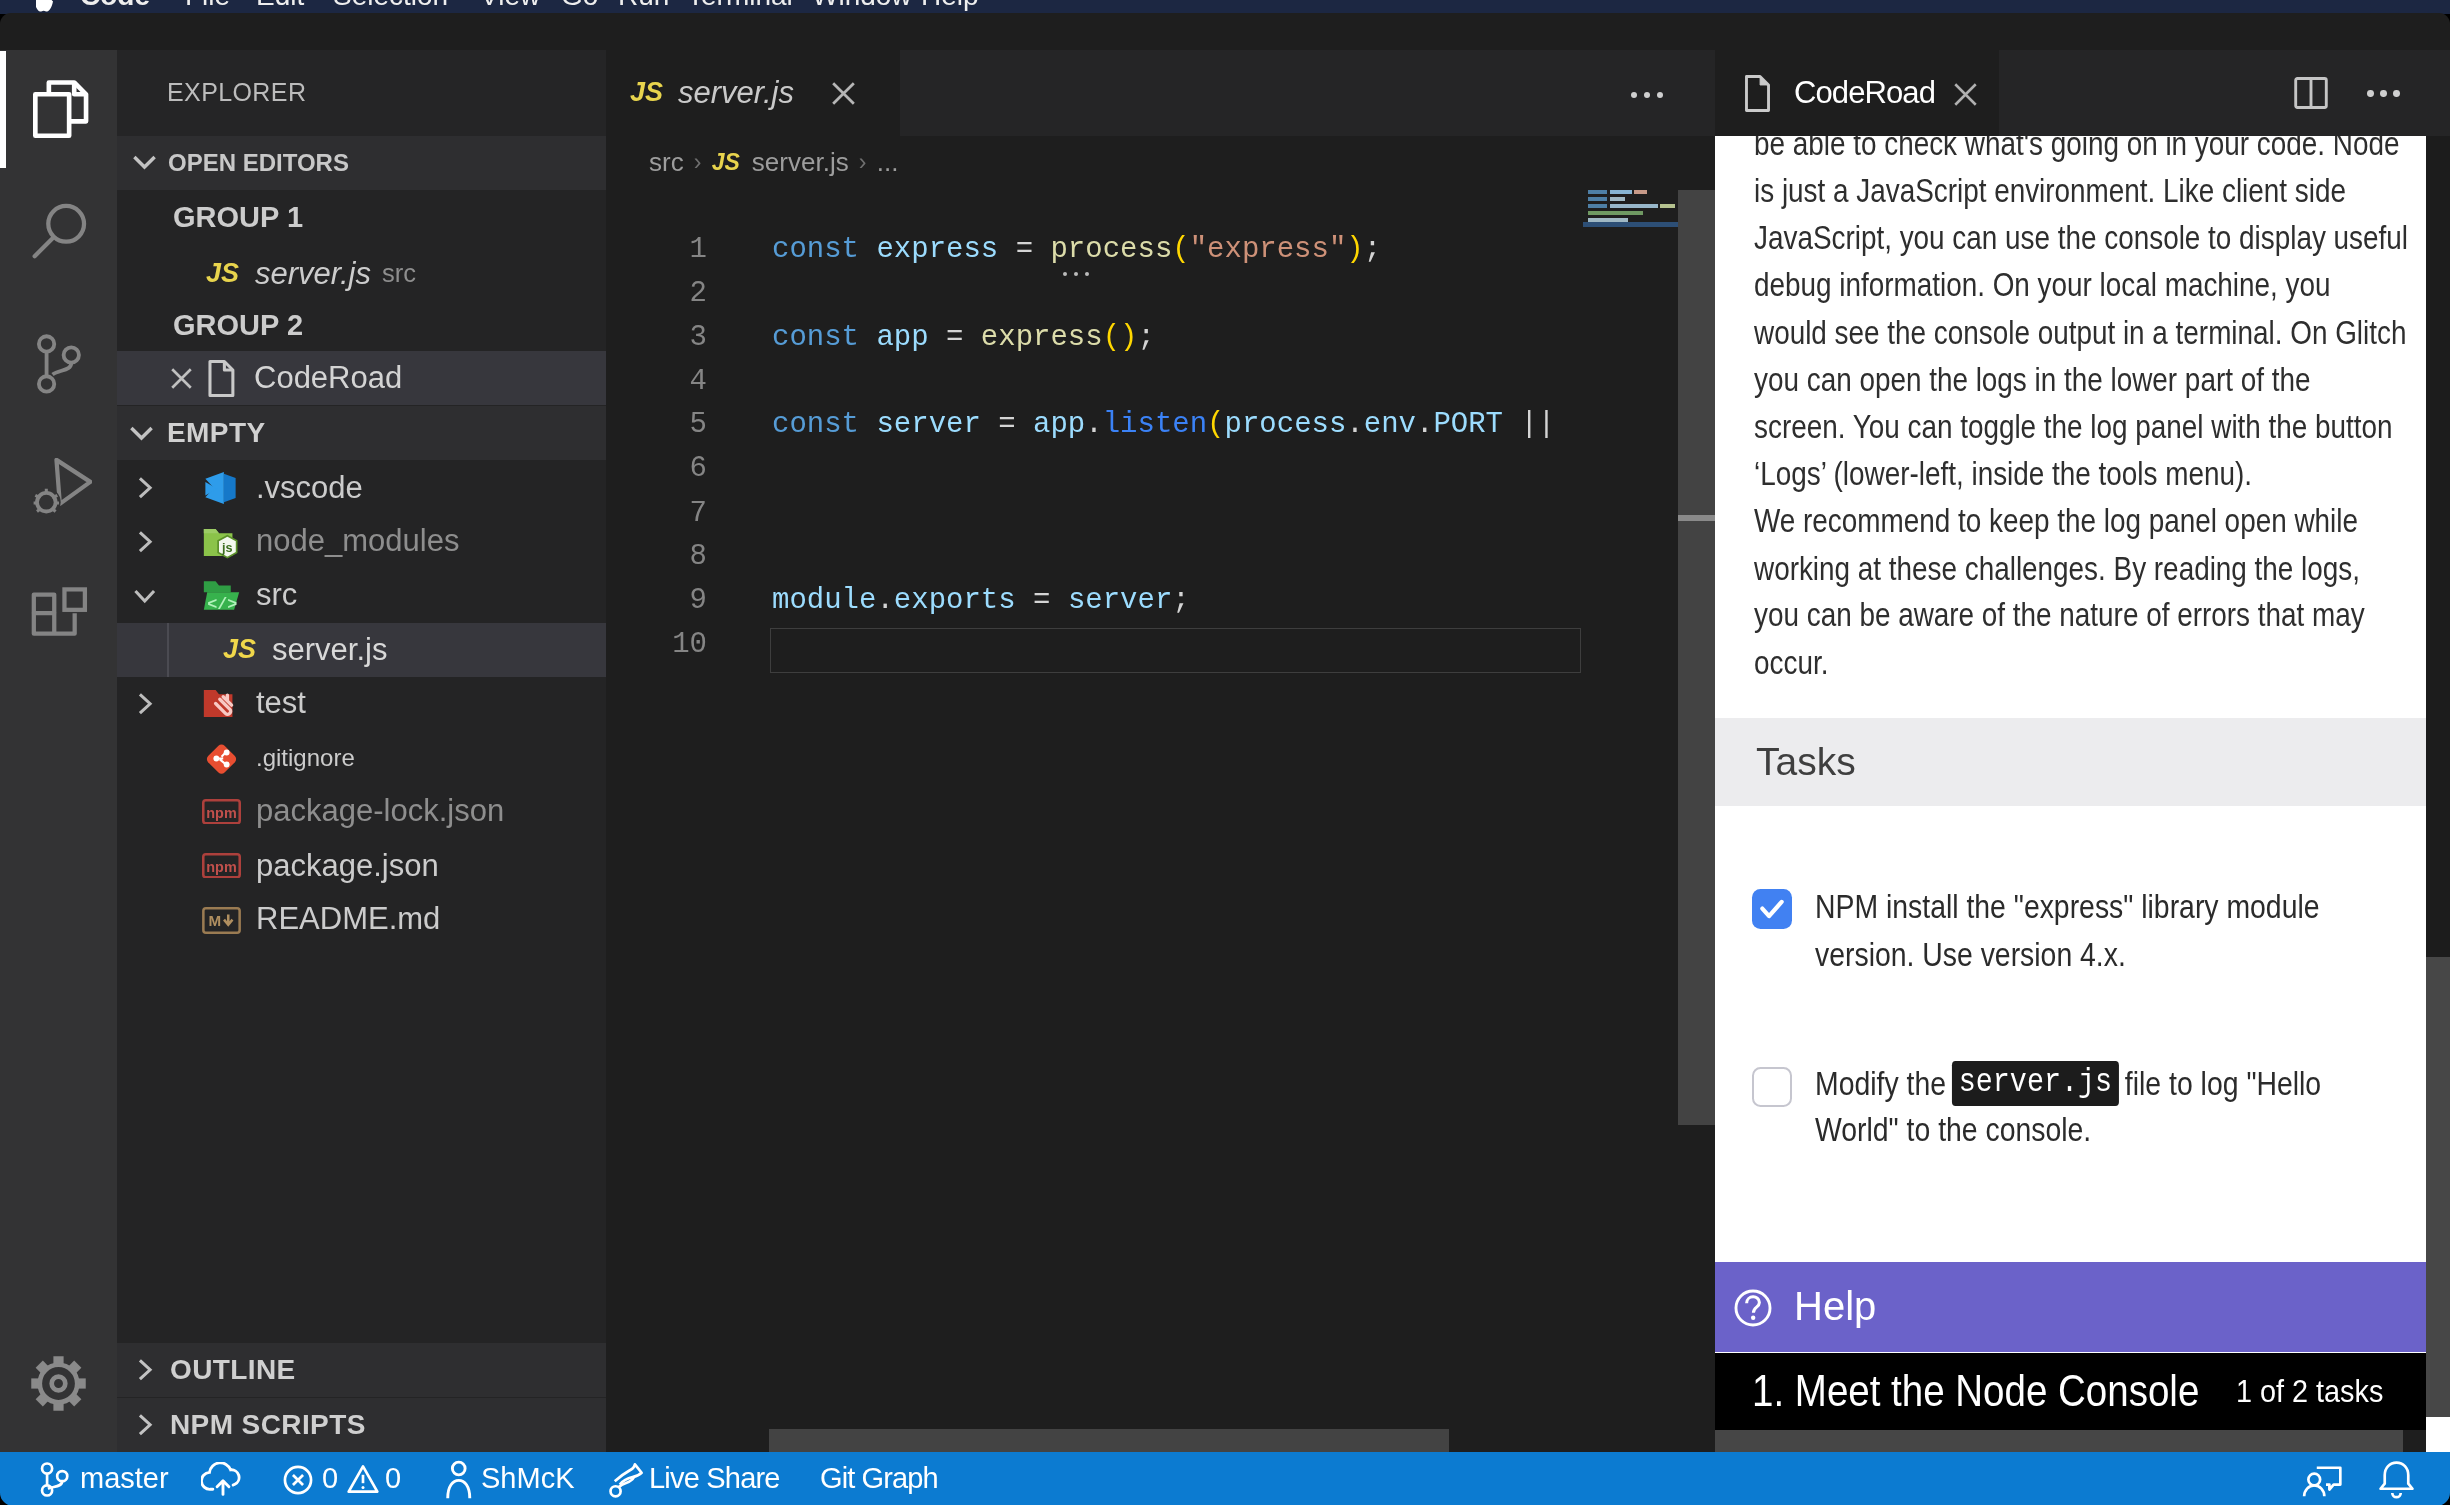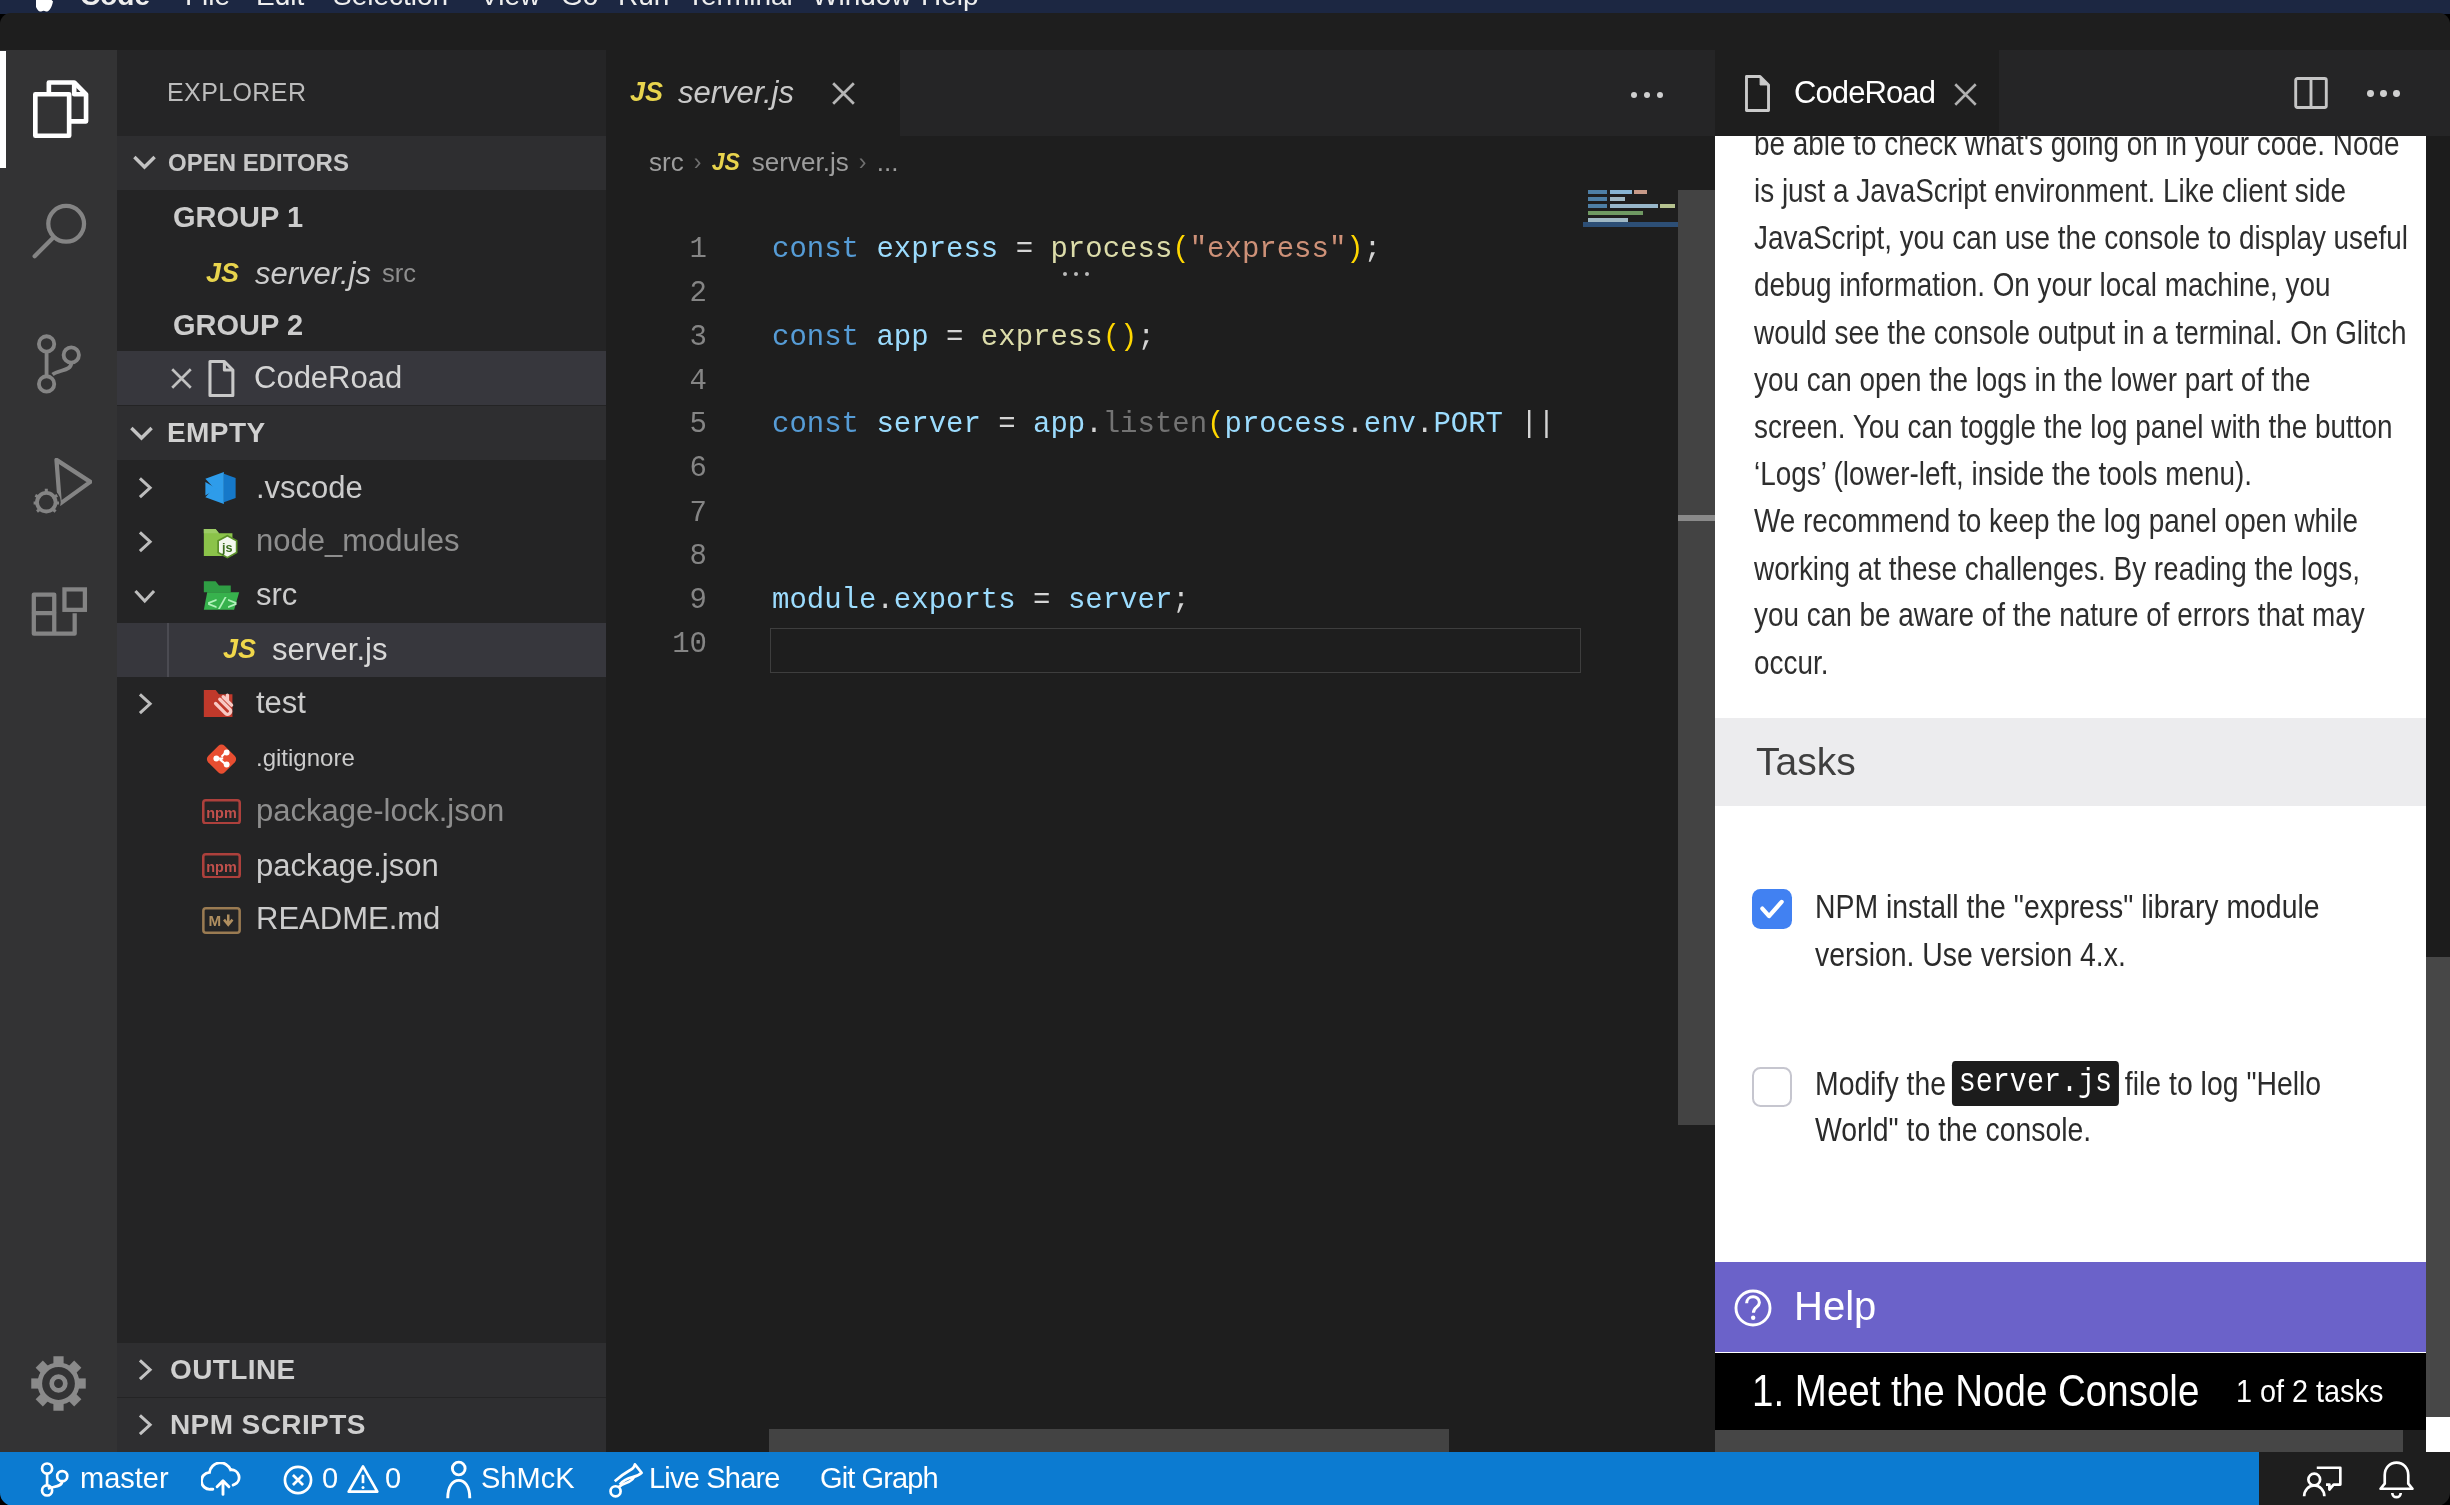--- a/index.html
+++ b/index.html
@@ -234,21 +234,21 @@
           <div class="a" style="top:402px;right:0">6</div>
         <div class="a" style="top:447px;right:0">7</div>
           <div class="a" style="top:490px;right:0">8</div>
         <div class="a" style="top:534px;right:0">9</div>
           <div class="a" style="top:578px;right:0">10</div>
       </div>
 
       <div class="a mono" id="code" style="left:165px;top:0;font-size:29px;color:#d4d4d4;white-space:pre">
         <div class="a" style="top:183px"><span style="color:#569cd6">const</span> <span style="color:#9cdcfe">express</span> = <span style="color:#dcdcaa">process</span><span style="color:#ffd700">(</span><span style="color:#ce9178">"express"</span><span style="color:#ffd700">)</span>;</div>
         <div class="a" style="top:271px"><span style="color:#569cd6">const</span> <span style="color:#9cdcfe">app</span> = <span style="color:#dcdcaa">express</span><span style="color:#ffd700">()</span>;</div>
-        <div class="a" style="top:358px"><span style="color:#569cd6">const</span> <span style="color:#9cdcfe">server</span> = <span style="color:#9cdcfe">app</span>.<span style="color:#737373">listen</span><span style="color:#ffd700">(</span><span style="color:#9cdcfe">process</span>.<span style="color:#9cdcfe">env</span>.<span style="color:#9cdcfe">PORT</span> ||</div>
+        <div class="a" style="top:358px"><span style="color:#569cd6">const</span> <span style="color:#9cdcfe">server</span> = <span style="color:#9cdcfe">app</span>.<span style="color:#3b82f6">listen</span><span style="color:#ffd700">(</span><span style="color:#9cdcfe">process</span>.<span style="color:#9cdcfe">env</span>.<span style="color:#9cdcfe">PORT</span> ||</div>
         <div class="a" style="top:534px"><span style="color:#9cdcfe">module</span>.<span style="color:#9cdcfe">exports</span> = <span style="color:#9cdcfe">server</span>;</div>
       </div>
       <div class="a" style="left:456px;top:222px;width:4.3px;height:4.3px;border-radius:50%;background:#bbbbbb"></div>
       <div class="a" style="left:467px;top:222px;width:4.3px;height:4.3px;border-radius:50%;background:#bbbbbb"></div>
       <div class="a" style="left:478px;top:222px;width:4.3px;height:4.3px;border-radius:50%;background:#bbbbbb"></div>
 
       <div class="a" style="left:163px;top:578px;width:811px;height:45px;border:1.7px solid #3e3e3e"></div>
 
       <div class="a" style="left:981px;top:140px;width:18.7px;height:4.3px;background:#4e7fa5"></div>
       <div class="a" style="left:1003px;top:140px;width:22px;height:4.3px;background:#87b4d3"></div>
@@ -336,21 +336,21 @@
 
         <div class="a" style="left:0;top:1294px;width:688px;height:22px;background:#464646"></div>
         <div class="a" style="left:688px;top:1294px;width:23px;height:22px;background:#1e1e1e"></div>
 
         <div class="a" style="left:711px;top:0;width:24px;height:821px;background:#1c1c1c"></div>
         <div class="a" style="left:711px;top:821px;width:24px;height:460px;background:#474747"></div>
       </div>
     </div>
   </div>
 
-  <div class="a" style="left:0;top:1439px;width:2259px;height:54px;background:#0c7bd1;color:#ffffff;font-size:29px" id="statusbar">
+  <div class="a" style="left:0;top:1439px;width:2450px;height:54px;background:#0c7bd1;color:#ffffff;font-size:29px" id="statusbar">
     <svg class="a" style="left:37px;top:9.4px" width="37" height="37" viewBox="0 0 44 44">
       <circle cx="12" cy="9" r="6" fill="none" stroke="#fff" stroke-width="3.2"></circle>
       <circle cx="30" cy="18" r="6" fill="none" stroke="#fff" stroke-width="3.2"></circle>
       <circle cx="12" cy="35" r="6" fill="none" stroke="#fff" stroke-width="3.2"></circle>
       <path d="M12 15 v14 M30 24 c0 7 -11 6 -17 9" fill="none" stroke="#fff" stroke-width="3.2"></path>
     </svg>
     <div class="a fc" style="left:80px;top:0;height:54px">master</div>
     <svg class="a" style="left:201px;top:10.2px" width="44" height="36" viewBox="0 0 52 42">
       <path d="M14 32 h-3 a10 10 0 0 1 -1 -20 a13 13 0 0 1 25 -3 a9 9 0 0 1 5 17 l-2 1" fill="none" stroke="#fff" stroke-width="3.4" stroke-linecap="round"></path>
       <path d="M26 38 v-16 m0 0 l-7 7 m7 -7 l7 7" fill="none" stroke="#fff" stroke-width="3.4" stroke-linecap="round"></path>

